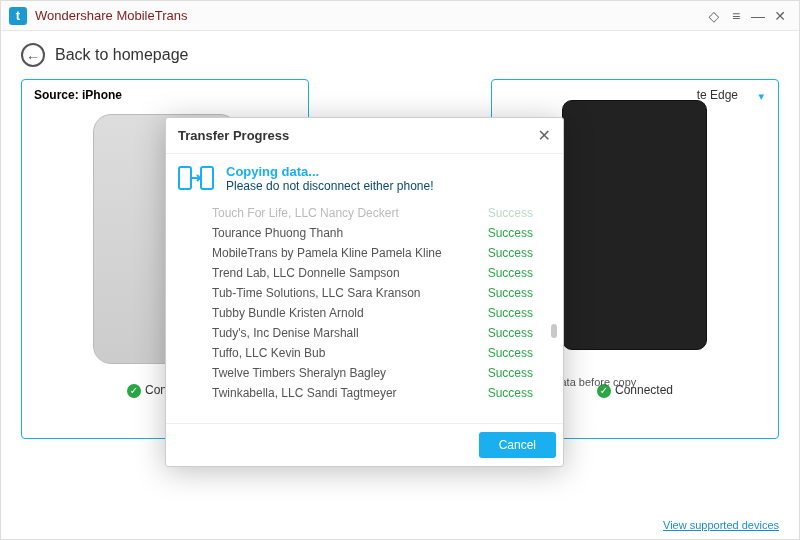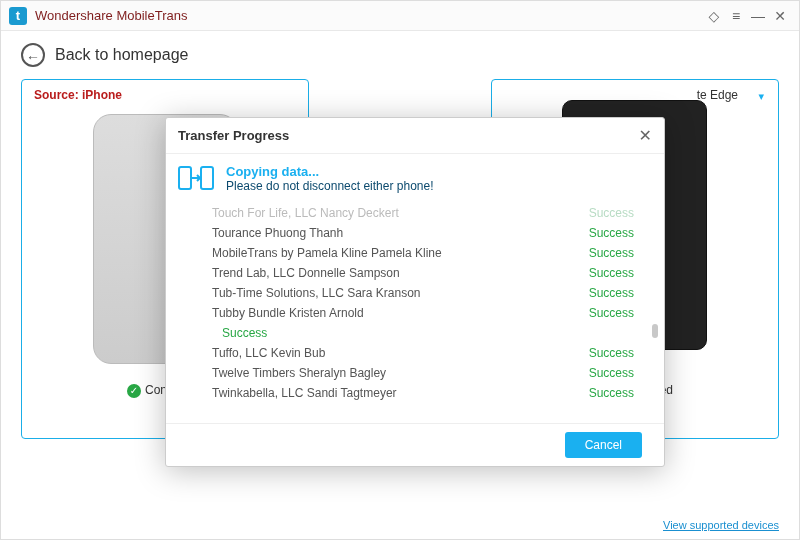--- a/index.html
+++ b/index.html
@@ -9,51 +9,51 @@
   .titlebar .title { font-size: 13px; color: #7f1d1d; }
   .titlebar .spacer { flex: 1; }
   .titlebar .wbtn { width: 22px; text-align: center; color: #666; font-size: 14px; cursor: pointer; }
   .content { position: relative; padding: 12px 20px 10px 20px; height: calc(100% - 30px); }
   .backrow { display: flex; align-items: center; gap: 10px; margin-bottom: 12px; cursor:pointer; }
   .backrow .circ { width: 24px; height: 24px; border: 2px solid #555; border-radius: 50%; display:flex; align-items:center; justify-content:center; font-size:14px; color:#555;}
   .backrow .txt { font-size: 16px; color: #333; }
   .panels { display: flex; gap: 20px; height: 360px; }
   .panel { border: 1px solid #1aaee8; border-radius: 4px; flex: 1; padding: 8px 12px; position: relative; }
   .panel.mid { flex: 0.45; border:none;}
-  .panel .hdr { font-size: 12px; font-weight: bold; color: #b91c1c; }
+  .panel .hdr { font-size: 12px; font-weight: bold; color: #000000; }
   .panel .phone { margin: 12px auto 0; width: 145px; height: 250px; background: linear-gradient(#ddd,#ccc); border-radius: 18px; border:1px solid #bbb; position:relative;}
   .panel .phone.android { background:#222; border-radius:10px; border-color:#111;}
   .panel .conn { position:absolute; bottom:40px; left:0; right:0; text-align:center; font-size:12px; color:#333;}
   .panel .conn .chk { display:inline-block; width:14px; height:14px; border-radius:50%; background:#28a745; color:#fff; font-size:10px; line-height:14px; margin-right:4px;}
   .startbtn { position:absolute; left:50%; transform:translateX(-50%); bottom:78px; background:#1ab0f0; color:#fff; padding:12px 24px; border-radius:4px; font-size:14px; display:flex; align-items:center; gap:8px; cursor:pointer;}
   .clearrow { position:absolute; bottom:48px; left:12px; font-size:11px; color:#555;}
   .clearrow input{ margin-right:5px; vertical-align:middle;}
   .footerlink { position:absolute; bottom:8px; right:20px; font-size:11px; color:#1a8fd0; text-decoration:underline; cursor:pointer;}
 
   
-  .modal { position: absolute; left: 164px; top: 86px; width: 500px; height: 350px; background: #fff; border: 1px solid #ccc; border-radius: 3px; box-shadow: 0 4px 30px rgba(0,0,0,0.25); display:flex; flex-direction:column;}
+  .modal { position: absolute; left: 164px; top: 86px; width: 399px; height: 350px; background: #fff; border: 1px solid #ccc; border-radius: 3px; box-shadow: 0 4px 30px rgba(0,0,0,0.25); display:flex; flex-direction:column;}
   .modal .mhdr { display:flex; align-items:center; padding: 8px 12px; border-bottom:1px solid #eee;}
   .modal .mhdr .mtitle { font-weight:bold; font-size:13px; color:#333;}
   .modal .mhdr .mclose { margin-left:auto; font-size:16px; color:#666; cursor:pointer;}
   .modal .mtop { display:flex; padding: 10px 16px 6px 12px; gap:12px; align-items:flex-start;}
   .modal .micon { width:36px; height:28px; display:flex; align-items:center; justify-content:center; color:#1ab0f0; font-size:22px;}
   .modal .mmsg .l1 { color:#1ab0f0; font-weight:bold; font-size:13px;}
   .modal .mmsg .l2 { color:#0c4a6e; font-weight:normal; font-size:12px;}
   .modal .progwrap { padding: 4px 16px 2px 16px;}
   .modal .progbar { height:8px; background:#eaeaea; border-radius:4px; position:relative; overflow:hidden;}
   .modal .progbar .fill { height:100%; background:#28cc7a; }
   .modal .progpct { text-align:center; font-size:11px; color:#666; margin-top:2px;}
   .modal .list { flex:1; overflow:hidden; padding: 0 30px 0 46px; margin-top:4px;}
   .modal .row { display:flex; font-size:12px; color:#555; line-height:20px;}
   .modal .row.cut { color:#bbb; }
   .modal .row .name { flex:1; white-space:nowrap; overflow:hidden; text-overflow:ellipsis;}
   .modal .row .stat { color:#28a745; font-weight:500; padding-left:10px;}
   .modal .row.cut .stat { color:#b8dcc4;}
   .modal .scrollthumb { position:absolute; right:6px; top:206px; width:6px; height:14px; background:#c8c8c8; border-radius:3px;}
-  .modal .mfoot { padding:8px 22px; border-top:1px solid #eee; text-align:right;}
+  .modal .mfoot { padding:8px 7px; border-top:1px solid #eee; text-align:right;}
   .modal .cancel { background:#1ab0f0; color:#fff; border:none; padding:6px 20px; border-radius:3px; font-size:12px; cursor:pointer;}
   .destlbl { font-size:12px; font-weight:normal; color:#333; position:absolute; top:8px; right:40px;}
   .destchev { position:absolute; top:10px; right:14px; color:#1ab0f0; font-size:11px;}
 </style>
 </head>
 <body>
 
 <div class="titlebar">
   <div class="logo">t</div>
   <div class="title">Wondershare MobileTrans</div>
@@ -141,20 +141,21 @@
         </div>
         <div class="row">
           <div class="name">Tub-Time Solutions, LLC Sara Kranson</div>
           <div class="stat">Success</div>
         </div>
         <div class="row">
           <div class="name">Tubby Bundle Kristen Arnold</div>
           <div class="stat">Success</div>
         </div>
         <div class="row">
+          <div class="name">Tudy's, Inc Denise Marshall</div>
           <div class="stat">Success</div>
         </div>
         <div class="row">
           <div class="name">Tuffo, LLC Kevin Bub</div>
           <div class="stat">Success</div>
         </div>
         <div class="row">
           <div class="name">Twelve Timbers Sheralyn Bagley</div>
           <div class="stat">Success</div>
         </div>

